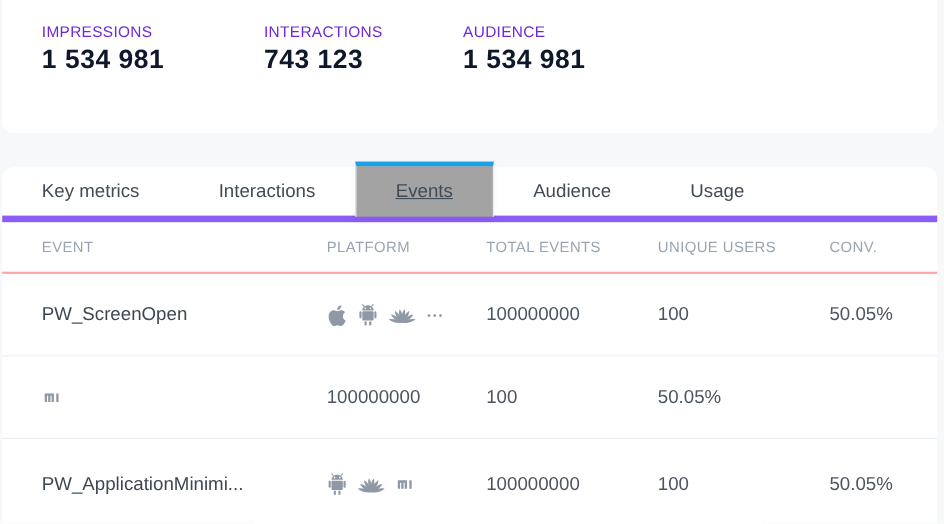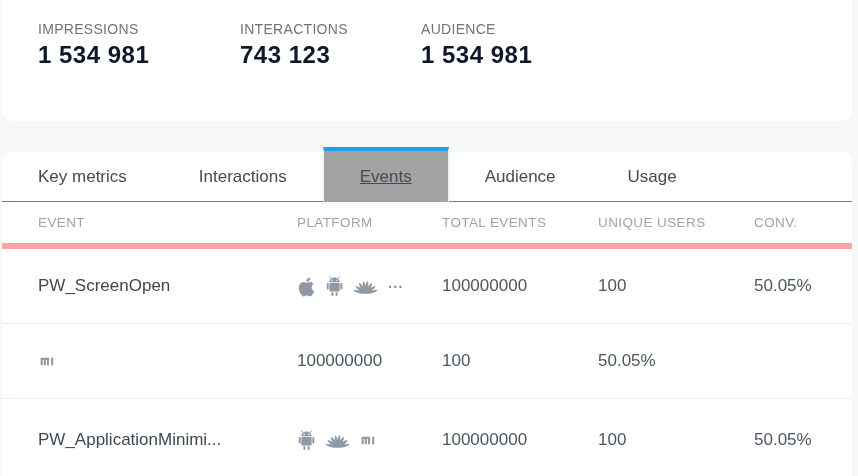--- a/index.html
+++ b/index.html
@@ -19,40 +19,40 @@
   .stats-card {
     height: 121px;
     border-radius: 0 0 10px 10px;
     display: grid;
     grid-template-columns: 202px 181px 1fr;
     padding: 21px 36px 0 36px;
   }
   .stat-label {
     font-size: 14px;
     font-weight: 500;
-    color: #737373;
+    color: #6d28d9;
     letter-spacing: .3px;
   }
   .stat-value {
     font-size: 24px;
     font-weight: 700;
     color: #0f172a;
     letter-spacing: .5px;
     margin-top: 4px;
   }
   
   .main-card {
     margin-top: 31px;
     border-radius: 10px 10px 0 0;
     padding-bottom: 24px;
   }
   .tabs {
     display: flex;
     height: 50px;
-    border-bottom: 1px solid #8b5cf6;
+    border-bottom: 6px solid #8b5cf6;
   }
   .tab {
     display: flex;
     align-items: center;
     padding: 0 36px;
     font-size: 17px;
     color: #414b55;
     cursor: pointer;
     white-space: nowrap;
   }
@@ -69,21 +69,21 @@
     text-decoration: underline;
   }
   .grid-row {
     display: grid;
     grid-template-columns: 259px 145px 156px 156px 1fr;
     align-items: center;
     padding: 0 36px;
   }
   .thead {
     height: 47px;
-    border-bottom: 6px solid #fca5a5;
+    border-bottom: 2px solid #fca5a5;
     font-size: 13.5px;
     color: #9aa4b1;
     letter-spacing: .4px;
   }
   .trow {
     height: 75px;
     border-bottom: 1px solid #e9eef4;
     font-size: 17px;
     color: #4c5660;
   }

